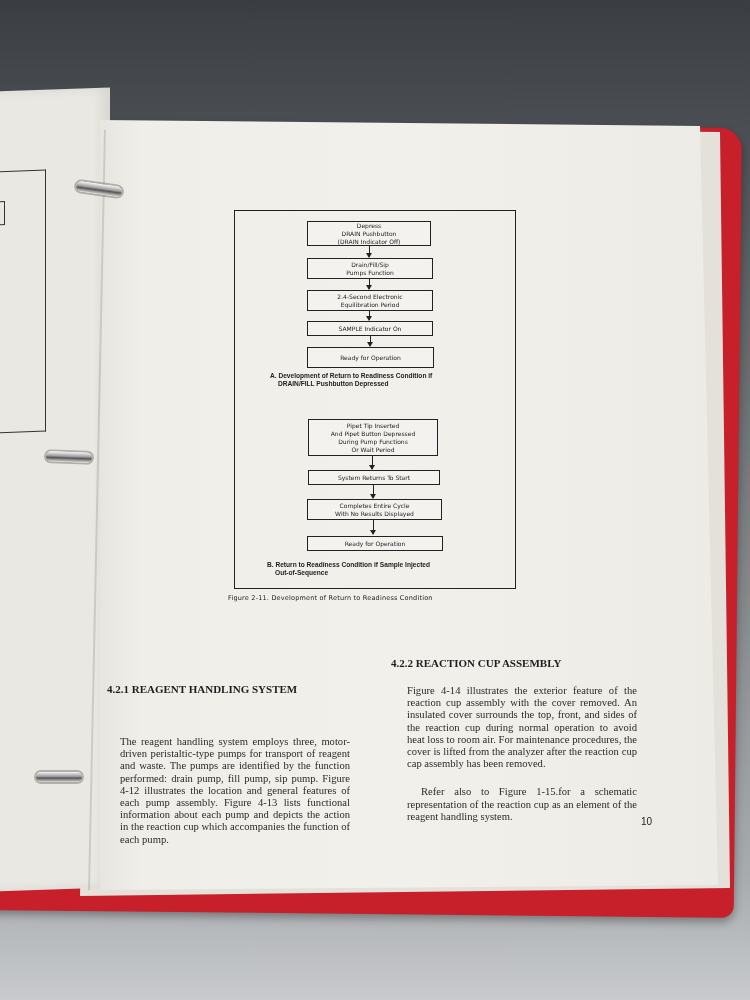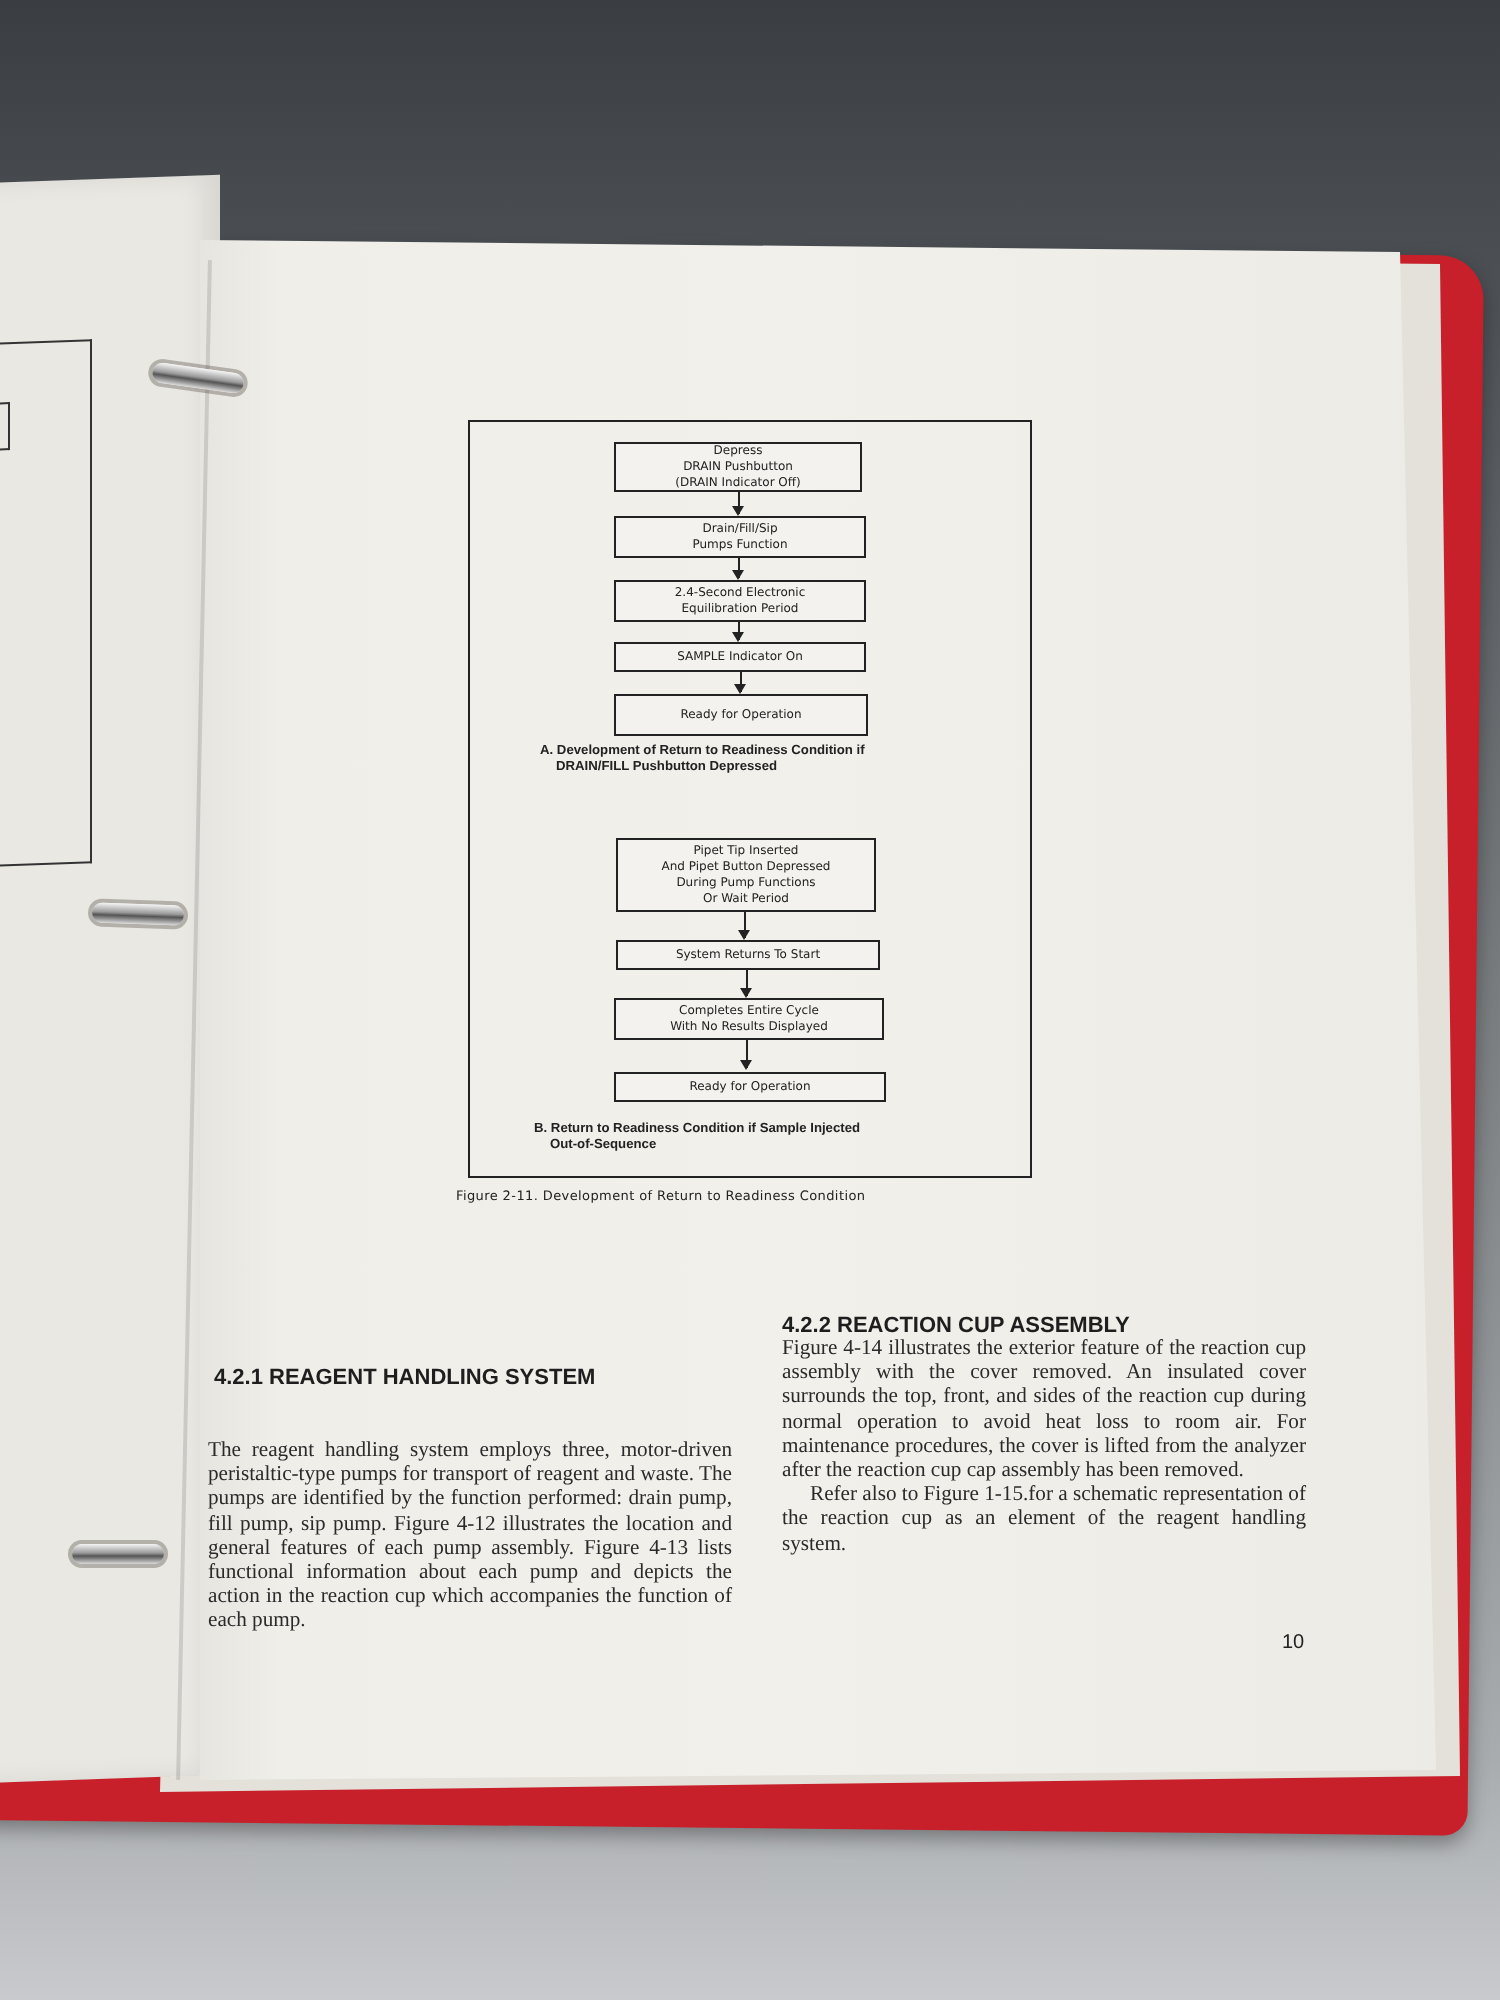--- a/index.html
+++ b/index.html
@@ -28,23 +28,23 @@
   .fig-box{position:absolute;left:234px;top:210px;width:280px;height:377px;border:1.5px solid #222;}
   .fbox{position:absolute;border:1.4px solid #222;background:#f3f2ee;
        font-family:"DejaVu Sans",sans-serif;font-size:6px;line-height:8px;text-align:center;color:#222;
        display:flex;flex-direction:column;justify-content:center;}
   .arrow{position:absolute;width:1.2px;background:#222;}
   .arrow::after{content:"";position:absolute;left:-3px;bottom:-1px;border-left:3.6px solid transparent;
        border-right:3.6px solid transparent;border-top:5px solid #222;}
   .fcap{position:absolute;font-family:"Liberation Sans",sans-serif;font-weight:bold;font-size:6.6px;line-height:8px;color:#222;}
   .fcap .ind{display:block;padding-left:8px;}
   .figure-title{position:absolute;left:228px;top:594px;font-family:"DejaVu Sans",sans-serif;font-size:6.5px;color:#222;letter-spacing:.2px;}
-  .heading{position:absolute;font-family:Liberation Sans, sans-serif;font-weight:bold;font-size:11px;color:#1e1e1e;white-space:nowrap;}
+  .heading{position:absolute;font-family:Liberation Serif, serif;font-weight:bold;font-size:11px;color:#1e1e1e;white-space:nowrap;}
   .para{position:absolute;font-family:"Liberation Serif",serif;font-size:10.6px;line-height:12.2px;color:#2a2a2a;text-align:justify;}
-  .para p{margin:0;}
+  .para p{margin:16px;}
   .para p.indent{text-indent:14px;}
   .page-num{position:absolute;left:641px;top:816px;font-family:"Liberation Sans",sans-serif;font-size:10px;color:#222;}
 </style>
 </head>
 <body>
 
 <div class="table-top"></div>
 <div class="binder"></div>
 <div class="under-pages"></div>
 

